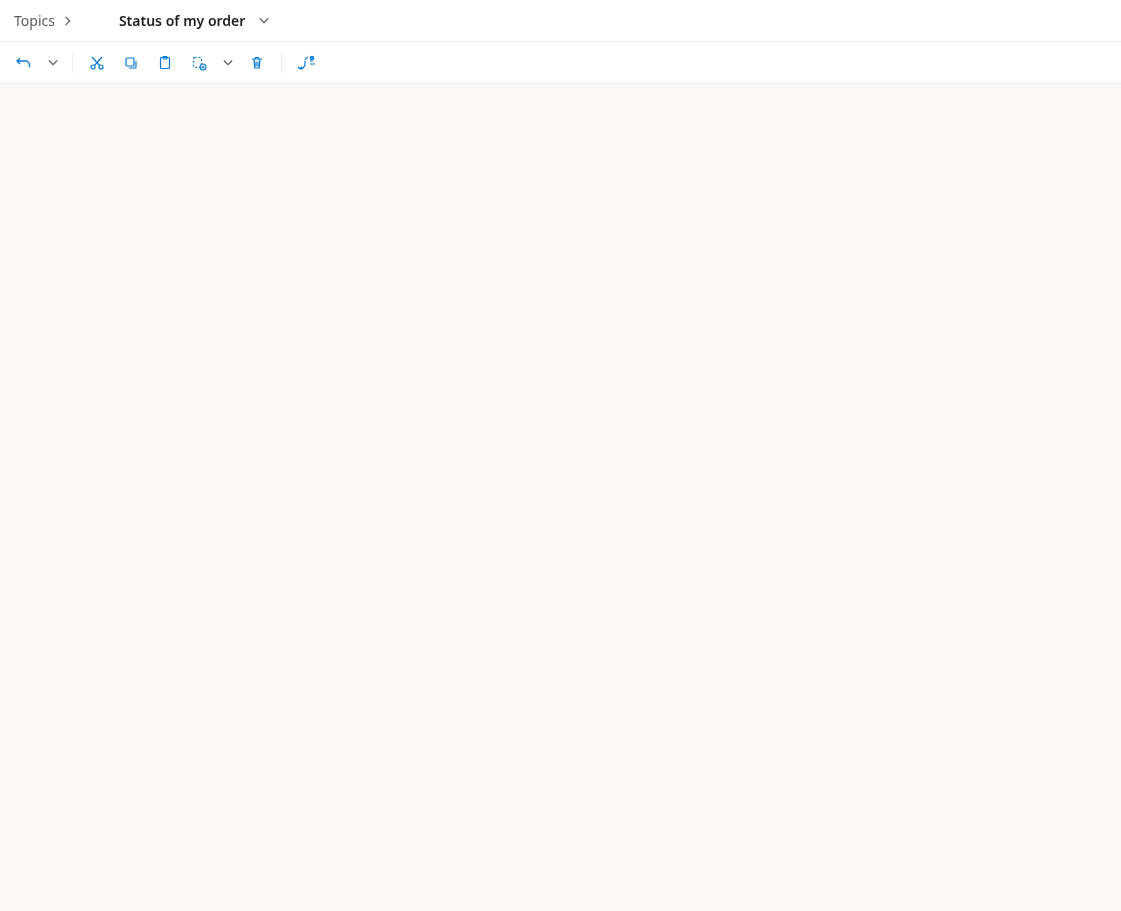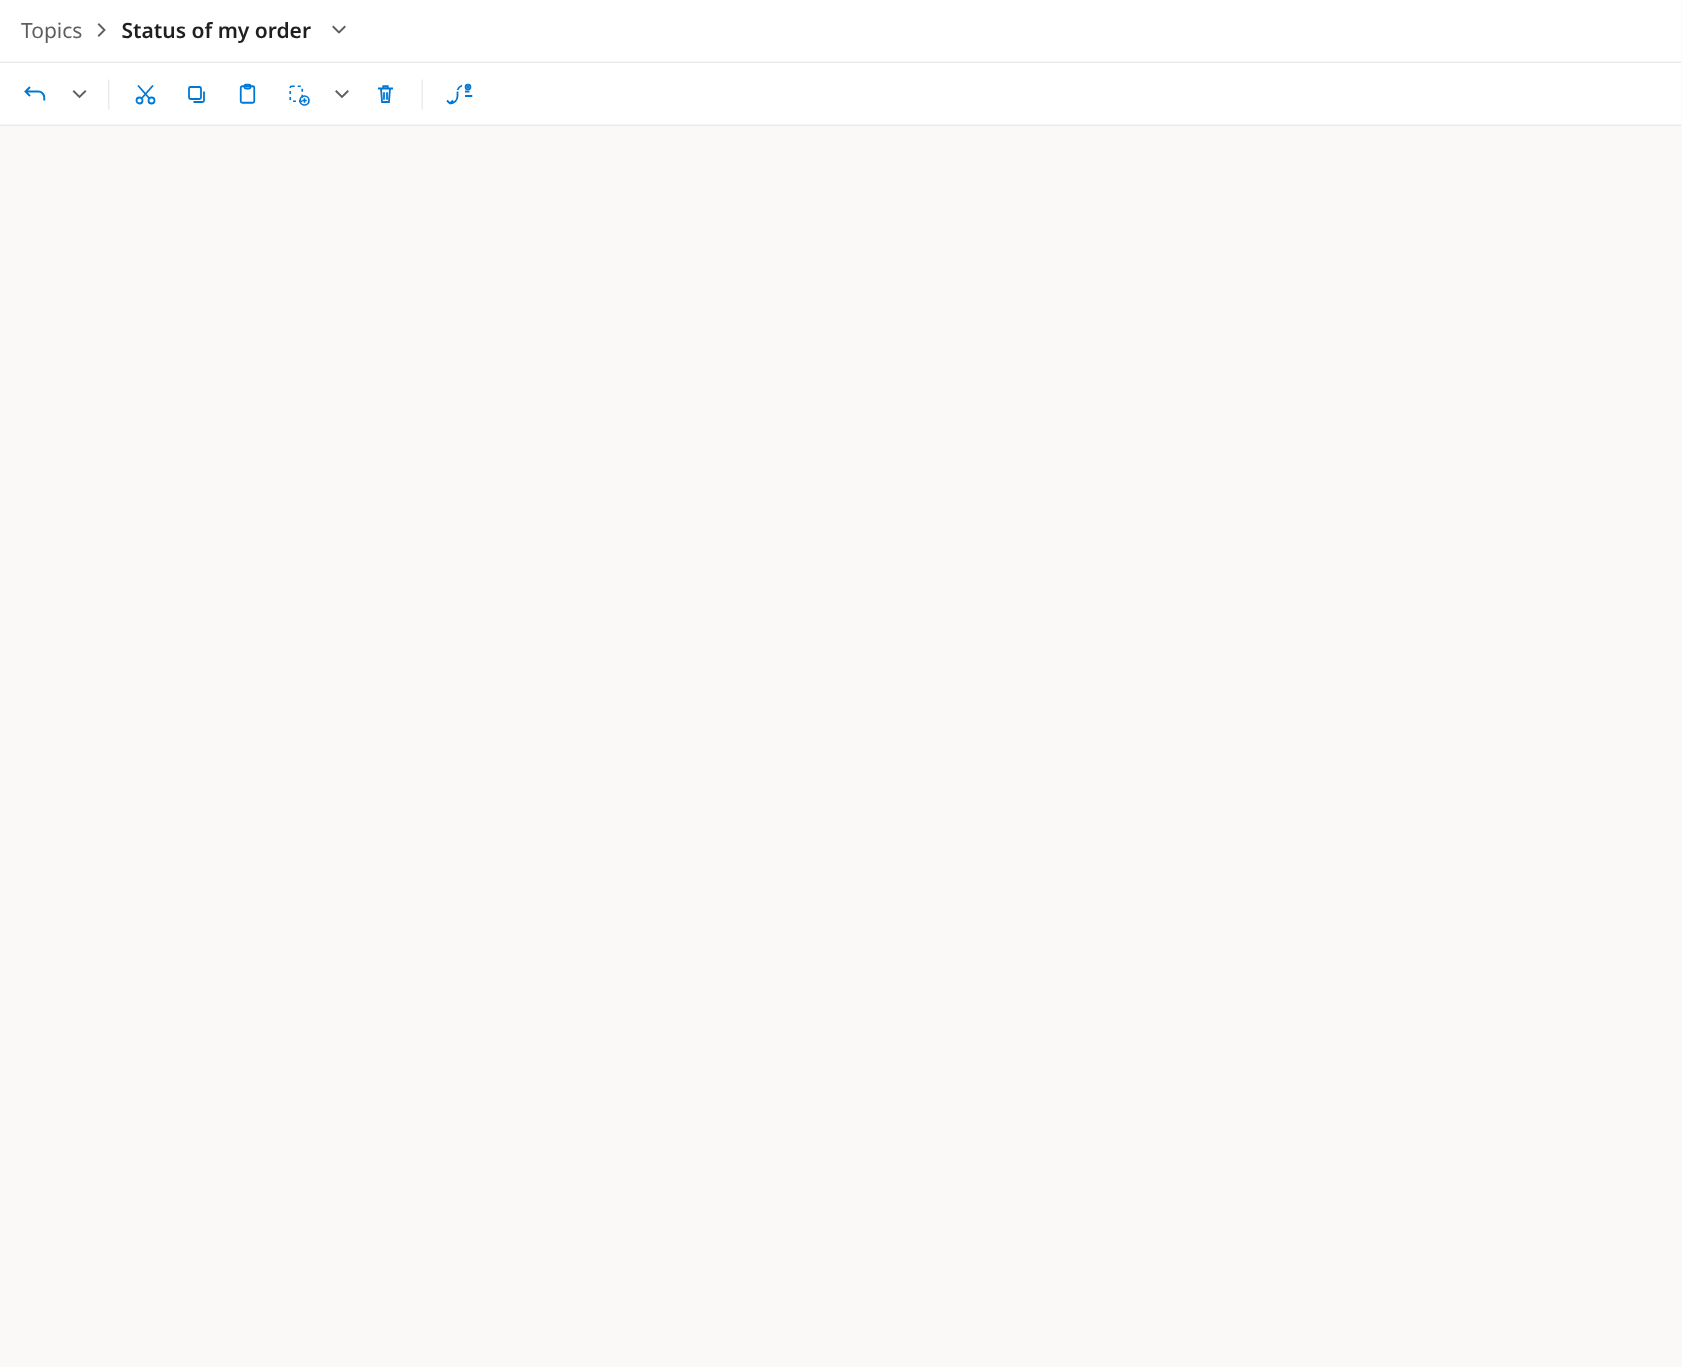--- a/index.html
+++ b/index.html
@@ -1,20 +1,20 @@
 <!DOCTYPE html>
 <html><head>
 <meta charset="utf-8">
 <style>
   *{box-sizing:border-box;}
   body{margin:0;font-family:"Segoe UI",system-ui,-apple-system,sans-serif;font-size:14px;color:#323130;background:#faf9f8;overflow:hidden;}
   
   .breadcrumb{display:flex;align-items:center;height:42px;padding:0 14px;background:#fff;border-bottom:1px solid #edebe9;gap:8px;}
   .breadcrumb .crumb{color:#605e5c;}
-  .breadcrumb .current{font-weight:600;color:#201f1e;}
+  .breadcrumb .current{font-weight:600;color:#201f1e;margin-left:38px;}
   .breadcrumb svg{width:10px;height:10px;}
   .bc-chev{color:#605e5c;}
   
   .toolbar{display:flex;align-items:center;height:42px;padding:0 10px;background:#fff;border-bottom:1px solid #edebe9;gap:6px;}
   .tb-btn{display:flex;align-items:center;justify-content:center;width:28px;height:28px;border-radius:2px;color:#0078d4;cursor:pointer;}
   .tb-sep{width:1px;height:20px;background:#edebe9;margin:0 4px;}
   
   .canvas{position:relative;width:100%;height:calc(100% - 84px);overflow:hidden;}
 </style>
 </head>

